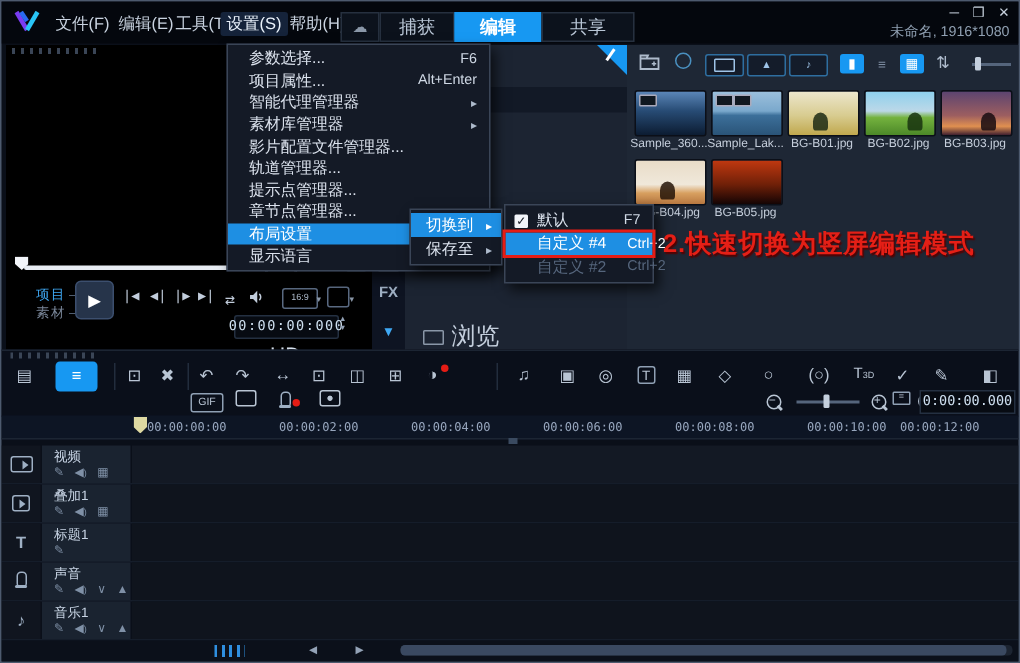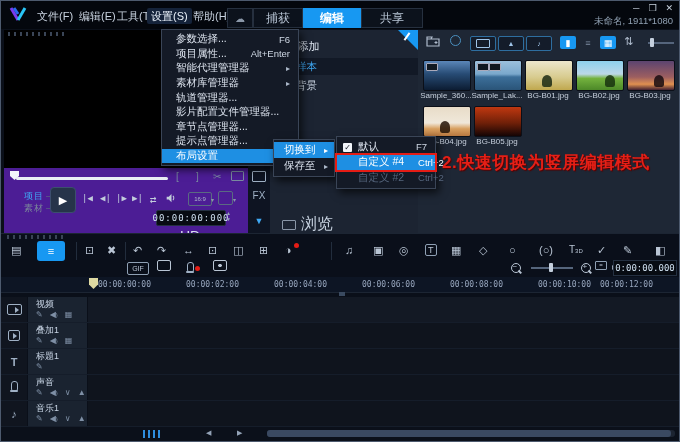--- a/index.html
+++ b/index.html
@@ -12,21 +12,21 @@
   .menu-item{position:absolute;top:7px;height:16px;line-height:16px;font-size:11px;color:#c9d3e0;padding:0 4px;}
   .menu-item.open{background:#15233a;color:#eaf2fb;border-radius:2px;}
   .tab{position:absolute;top:7px;height:20px;display:flex;align-items:center;justify-content:center;
        font-size:12px;color:#b9c6d6;background:#0c121c;border:1px solid #26303f;box-sizing:border-box;}
   .tab.active{background:#1798f2;color:#fff;font-weight:bold;border-color:#1798f2;}
   .winbtn{font-size:9px;color:#c8d2de;line-height:10px;}
   .proj-info{position:absolute;right:6px;top:14px;font-size:9.5px;color:#90a0b2;}
   .cloudbox{position:absolute;left:226px;top:7px;width:26px;height:20px;background:#0c121c;border:1px solid #26303f;
             box-sizing:border-box;display:flex;align-items:center;justify-content:center;font-size:10px;color:#8a97a8;}
   
-  .preview{position:absolute;left:3px;top:29px;width:244px;height:203px;background:#4c1d95;}
+  .preview{position:absolute;left:3px;top:29px;width:244px;height:203px;background:#000000;}
   .screen{position:absolute;left:0;top:0;width:244px;height:138px;background:#000;}
   .dockdots{position:absolute;left:4px;top:2px;width:56px;height:4px;
             background:repeating-linear-gradient(90deg,#3a4556 0 2px,transparent 2px 6px);}
   .scrub-line{position:absolute;left:12px;top:147px;width:152px;height:3px;background:#e8edf4;border-radius:2px;}
   .scrub-mark{position:absolute;left:6px;top:141px;width:9px;height:9px;background:#f2f5fa;
               clip-path:polygon(0 0,100% 0,100% 55%,50% 100%,0 55%);}
   .pv-ic{position:absolute;top:141px;font-size:10px;color:#7a8aa0;}
   .pv-lbl{position:absolute;font-size:9px;letter-spacing:1px;}
   .pv-lbl:after{content:"–";margin-left:2px;color:#5b6b80;}
   .playbtn{position:absolute;left:46px;top:157px;width:24px;height:24px;background:#26344a;border:1px solid #3c4f6e;
@@ -156,21 +156,21 @@
         <span>☁</span>
       </div>
     <div class="tab" style="left:252px;width:50px">捕获</div>
     <div class="tab active" style="left:302px;width:58px">编辑</div>
     <div class="tab" style="left:360px;width:62px">共享</div>
     <div class="abs" style="right:6px;top:2px;display:flex;gap:9px">
       <span class="winbtn">─</span>
       <span class="winbtn">❒</span>
       <span class="winbtn">✕</span>
     </div>
-    <div class="proj-info">未命名, 1911*1080</div>
+    <div class="proj-info">未命名, 1916*1080</div>
   </div>
 
   <div class="preview">
     <div class="screen"></div>
     <div class="dockdots"></div>
     <div class="scrub-mark"></div>
     <div class="scrub-line"></div>
     <span class="pv-ic" style="left:172px">[</span>
     <span class="pv-ic" style="left:192px">]</span>
     <span class="pv-ic" style="left:209px">✂</span>
@@ -197,21 +197,21 @@
     <div class="snapshot"></div>
     <span class="abs" style="left:229px;top:166px;font-size:6px;color:#8a97a8">▾</span>
     <div class="timebox">00:00:00:000</div>
     <div class="stepper">▲<br>▼</div>
   </div>
 
   <div class="strip">
     <span class="s-ic" style="top:138px">
       <span style="display:inline-block;width:12px;height:9px;border:1.5px solid #9fb0c4;border-radius:1px"></span>
     </span>
-    <span class="s-ic" style="top:160px;font-size:10px;font-weight:normal">FX</span>
+    <span class="s-ic" style="top:160px;font-size:10px;font-weight:bold">FX</span>
     <span class="s-ic" style="top:186px;font-size:9px;color:#3fa9f5">▼</span>
   </div>
 
   <div class="cats">
     <div class="addrow"><b>+</b><span>添加</span></div>
     <div class="pin">
         <span></span>
       </div>
     <div class="catrow sel" style="top:28px">样本</div>
     <div class="catrow" style="top:47px">
@@ -273,51 +273,55 @@
 
     <div class="t-lbl" style="left:2px;top:61px">Sample_360...</div>
     <div class="t-lbl" style="left:53px;top:61px">Sample_Lak...</div>
     <div class="t-lbl" style="left:104px;top:61px">BG-B01.jpg</div>
     <div class="t-lbl" style="left:155px;top:61px">BG-B02.jpg</div>
     <div class="t-lbl" style="left:206px;top:61px">BG-B03.jpg</div>
     <div class="t-lbl" style="left:2px;top:107px">BG-B04.jpg</div>
     <div class="t-lbl" style="left:53px;top:107px">BG-B05.jpg</div>
   </div>
 
-  <div class="mpanel" style="left:160px;top:28px;width:138px">
+  <div class="mpanel" style="left:150px;top:28px;width:176px">
     <div class="mrow">
         <span>参数选择...</span>
         <span class="sc">F6</span>
       </div>
     <div class="mrow">
         <span>项目属性...</span>
         <span class="sc">Alt+Enter</span>
       </div>
     <div class="mrow">
         <span>智能代理管理器</span>
         <span class="sub">▸</span>
       </div>
     <div class="mrow">
         <span>素材库管理器</span>
         <span class="sub">▸</span>
       </div>
     <div class="mrow">
+        <span>影片配置文件管理器...</span>
+      </div>
+    <div class="mrow">
         <span>轨道管理器...</span>
       </div>
     <div class="mrow">
-        <span>影片配置文件管理器...</span>
+        <span>提示点管理器...</span>
       </div>
     <div class="mrow">
         <span>章节点管理器...</span>
-      </div>
-    <div class="mrow">
-        <span>提示点管理器...</span>
       </div>
     <div class="mrow hl">
         <span>布局设置</span>
+        <span class="sub">▸</span>
+      </div>
+    <div class="mrow">
+        <span>显示语言</span>
         <span class="sub">▸</span>
       </div>
   </div>
 
   <div class="mpanel" style="left:272px;top:138px;width:62px">
     <div class="mrow hl" style="height:16px;padding:0 6px 0 10px">
         <span>切换到</span>
         <span class="sub">▸</span>
       </div>
     <div class="mrow" style="height:16px;padding:0 6px 0 10px">

